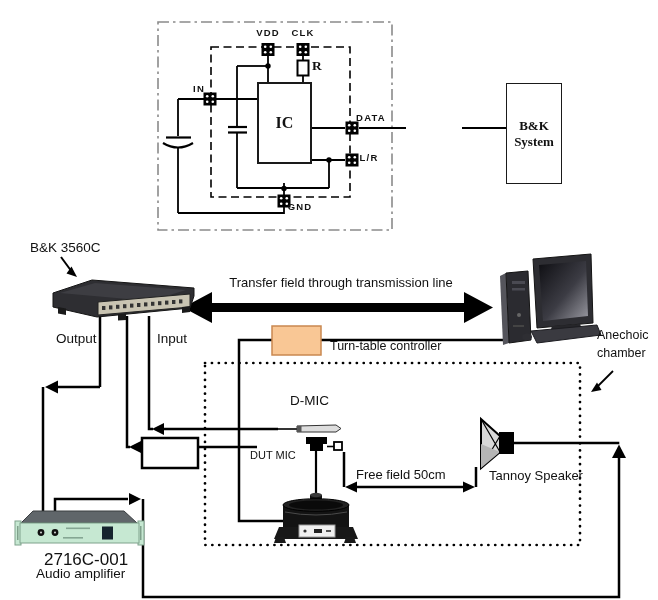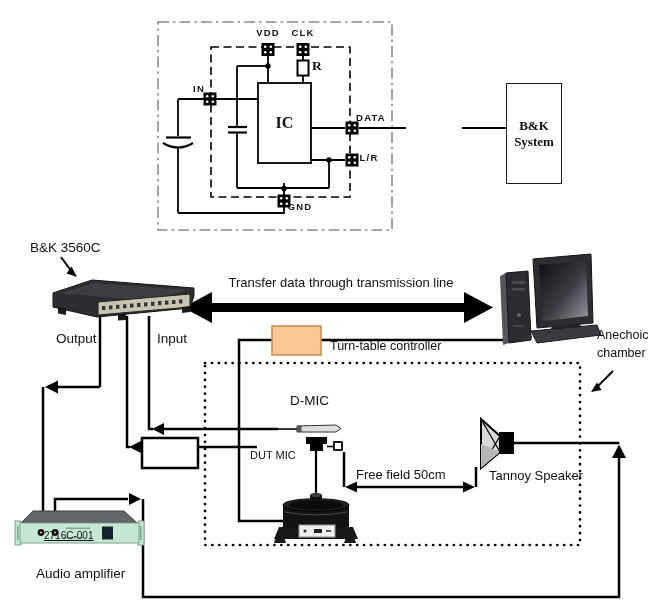--- a/index.html
+++ b/index.html
@@ -255,23 +255,23 @@
 <div class="lbl pin" style="left:288px;top:27px;width:30px;">CLK</div>
 <div class="lbl serif" style="left:312px;top:58px;font-size:13.5px;">R</div>
 <div class="lbl pin" style="left:190px;top:83px;width:18px;">IN</div>
 <div class="lbl pin" style="left:355px;top:112px;width:32px;">DATA</div>
 <div class="lbl pin" style="left:357px;top:152px;width:24px;">L/R</div>
 <div class="lbl pin" style="left:285px;top:201px;width:30px;">GND</div>
 
 <div class="lbl" style="left:30px;top:240px;font-size:13.5px;">B&amp;K 3560C</div>
 <div class="lbl" style="left:56px;top:331px;font-size:13.5px;">Output</div>
 <div class="lbl" style="left:157px;top:331px;font-size:13.5px;">Input</div>
-<div class="lbl" style="left:206px;top:275px;width:270px;text-align:center;font-size:13px;">Transfer data through transmission line</div>
+<div class="lbl" style="left:206px;top:275px;width:270px;text-align:center;font-size:13px;">Transfer field through transmission line</div>
 <div class="lbl" style="left:330px;top:339px;font-size:12.5px;">Turn-table controller</div>
 <div class="lbl wrap" style="left:597px;top:326px;width:64px;font-size:12.5px;line-height:1.45;">Anechoic chamber</div>
 <div class="lbl" style="left:290px;top:393px;font-size:13.5px;">D-MIC</div>
 <div class="lbl" style="left:250px;top:449px;font-size:11px;">DUT MIC</div>
 <div class="lbl" style="left:356px;top:467px;font-size:13px;text-align:right;">Free field 50cm</div>
 <div class="lbl" style="left:489px;top:468px;font-size:13px;">Tannoy Speaker</div>
-<div class="lbl" style="left:44px;top:530px;font-size:10px;text-decoration:underline;">2716C-001</div>
+<div class="lbl" style="left:44px;top:550px;font-size:17px;">2716C-001</div>
 <div class="lbl" style="left:36px;top:566px;font-size:13.5px;">Audio amplifier</div>
 
 </div>
 
 </body></html>

